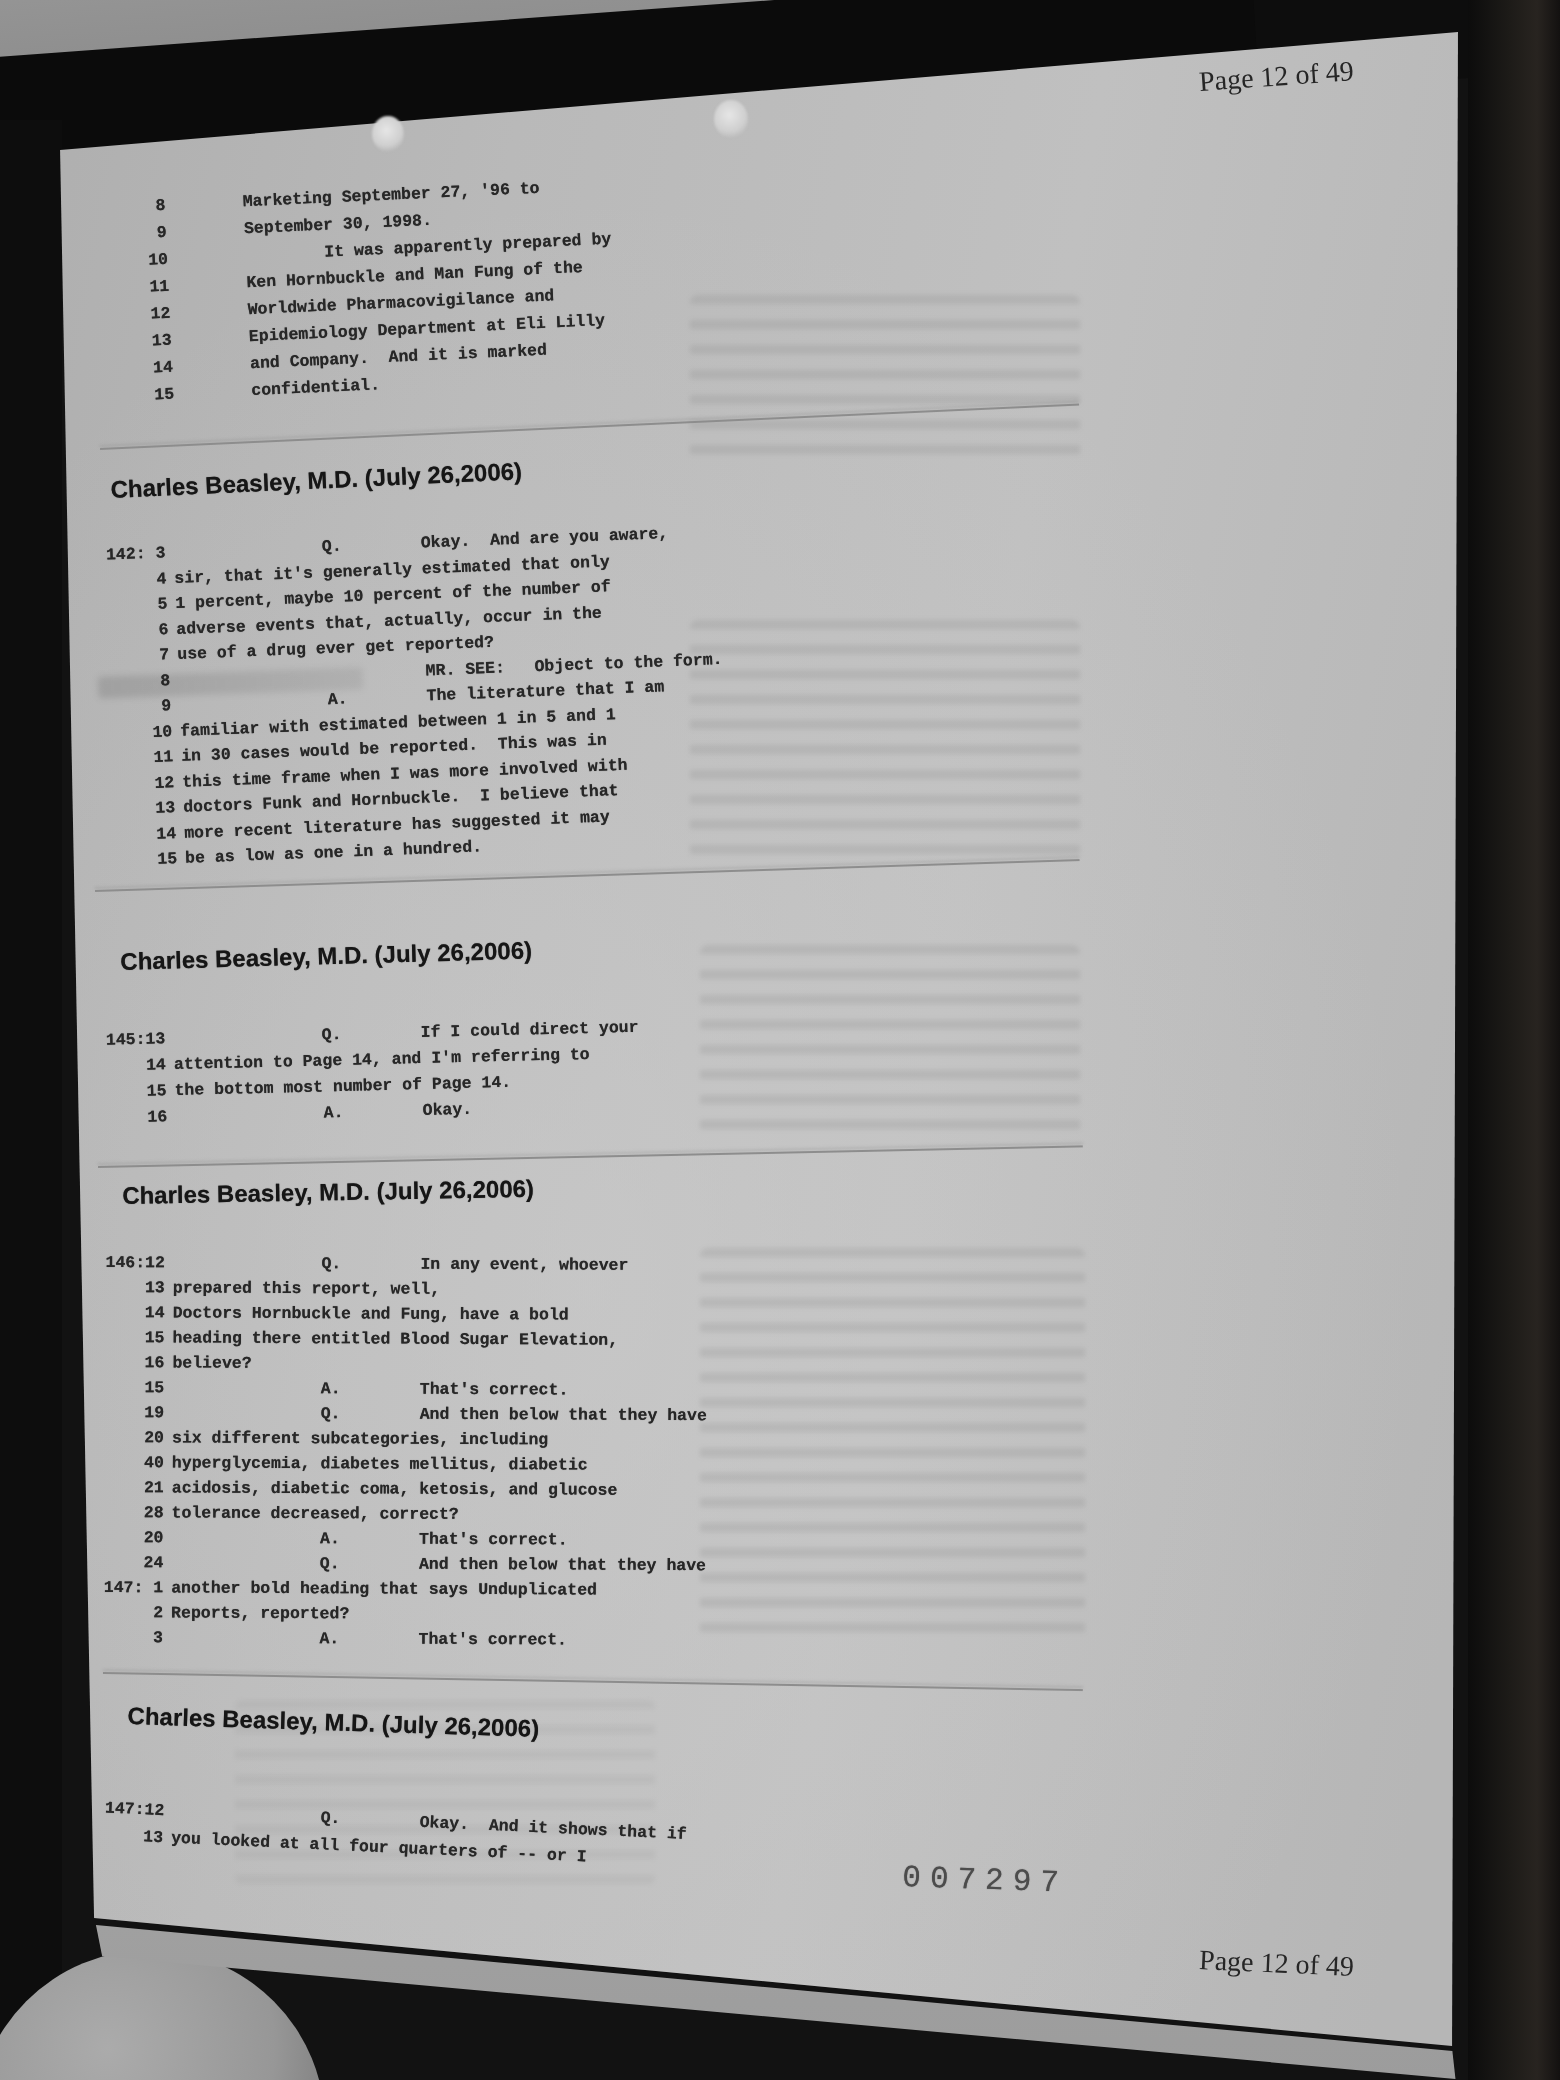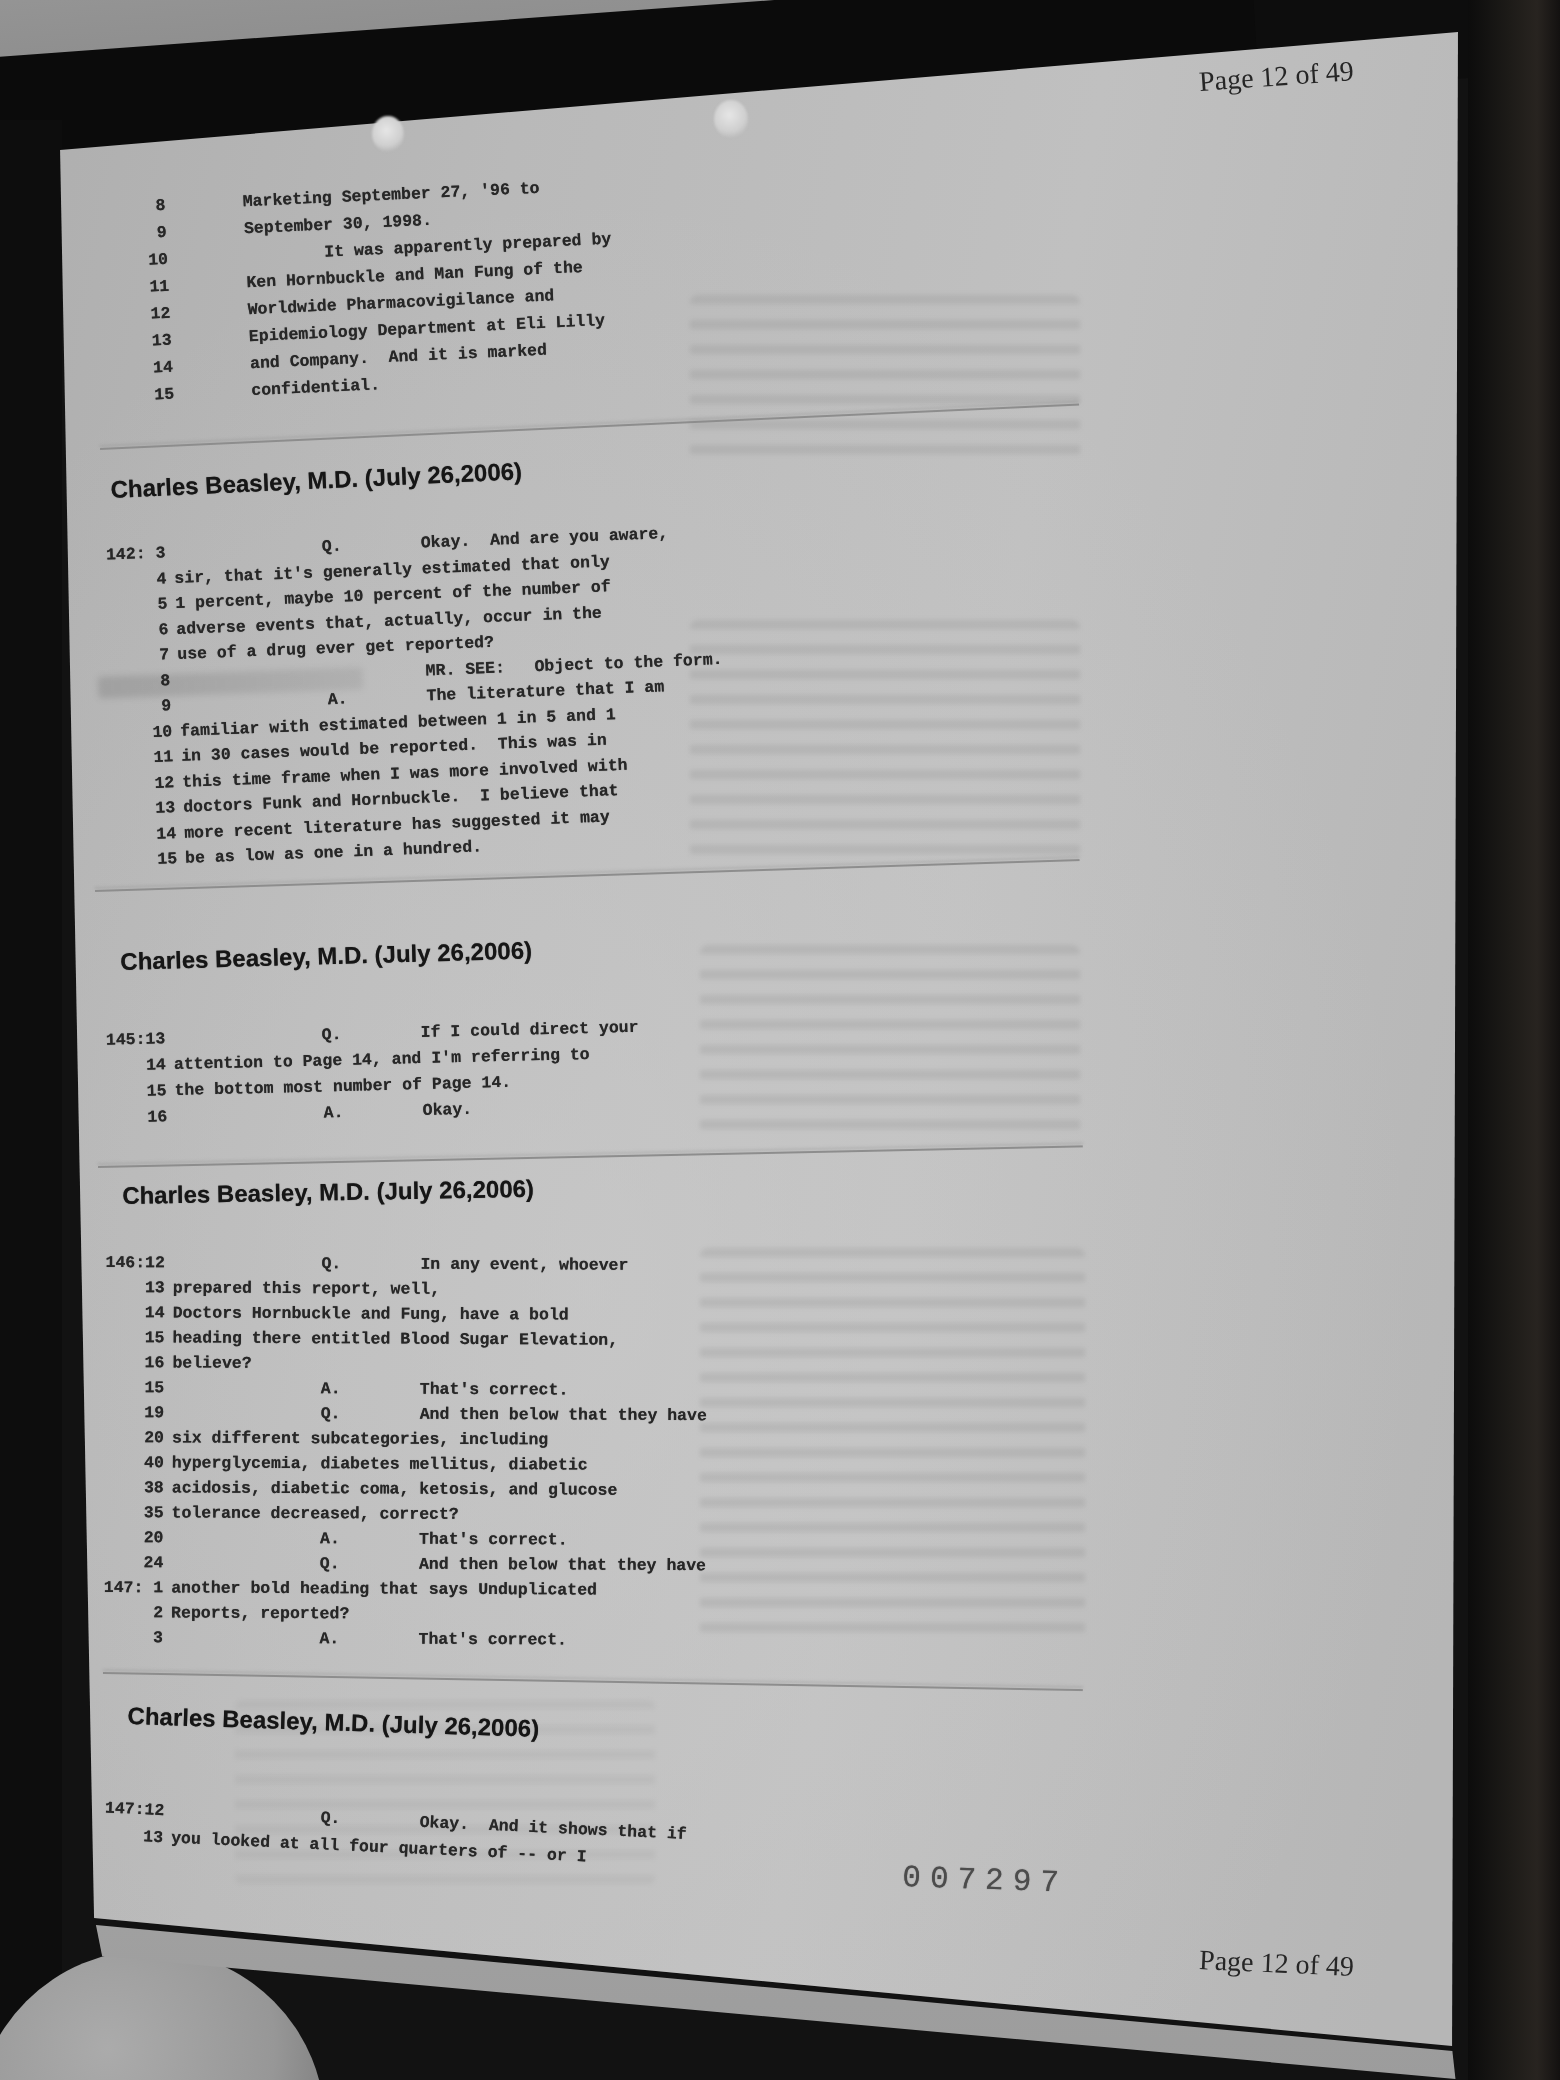--- a/index.html
+++ b/index.html
@@ -251,25 +251,25 @@
       </div>
       <div class="tline">
         <span class="lnum">20</span>
         <span class="ltxt">six different subcategories, including</span>
       </div>
       <div class="tline">
         <span class="lnum">40</span>
         <span class="ltxt">hyperglycemia, diabetes mellitus, diabetic</span>
       </div>
       <div class="tline">
-        <span class="lnum">38</span>
+        <span class="lnum">21</span>
         <span class="ltxt">acidosis, diabetic coma, ketosis, and glucose</span>
       </div>
       <div class="tline">
-        <span class="lnum">35</span>
+        <span class="lnum">28</span>
         <span class="ltxt">tolerance decreased, correct?</span>
       </div>
       <div class="tline">
         <span class="lnum">20</span>
         <span class="ltxt">               A.        That's correct.</span>
       </div>
       <div class="tline">
         <span class="lnum">24</span>
         <span class="ltxt">               Q.        And then below that they have</span>
       </div>

